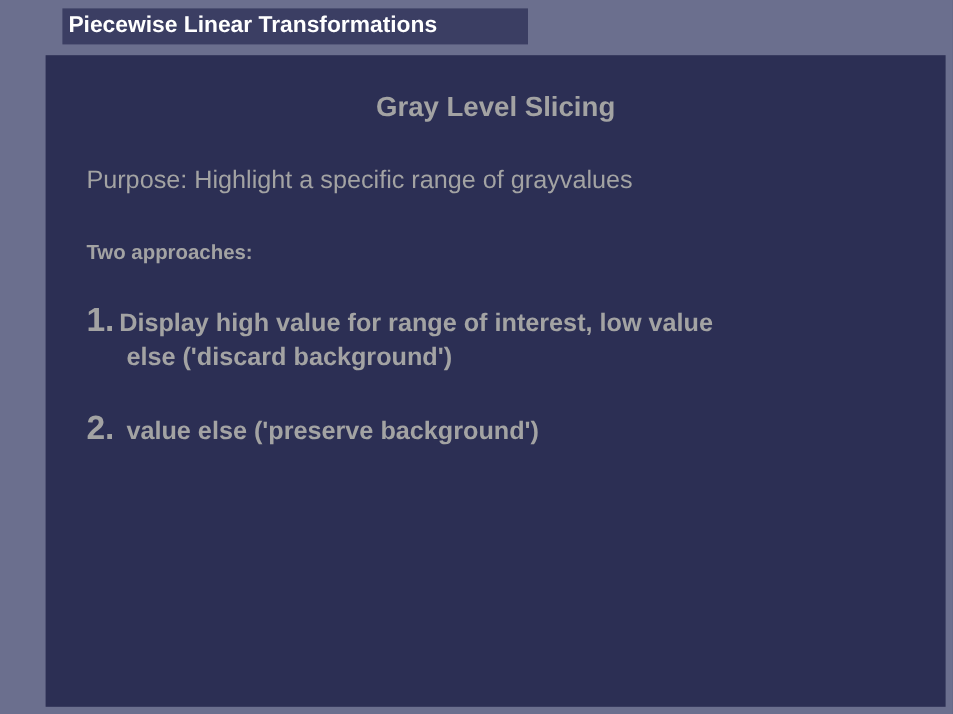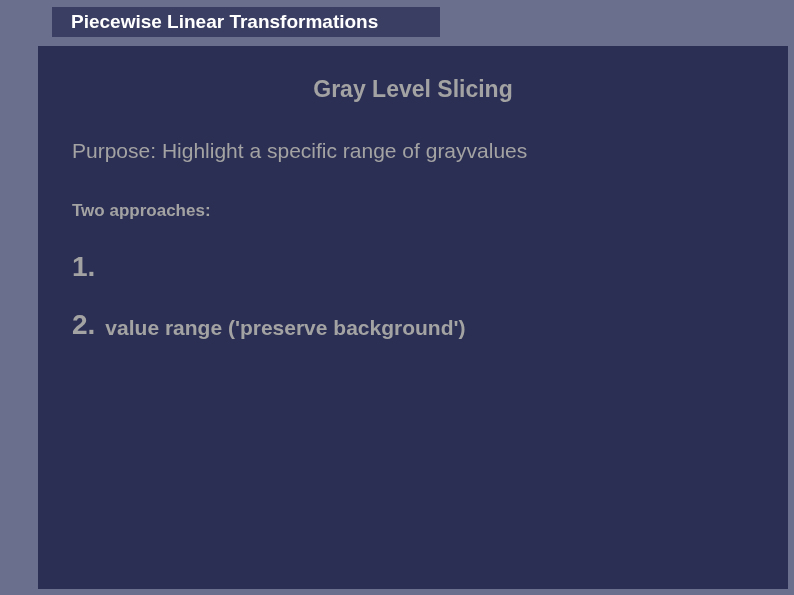--- a/index.html
+++ b/index.html
@@ -16,21 +16,21 @@
   }
   .title-bar {
     position: absolute;
     top: 7px;
     left: 52px;
     width: 388px;
     height: 30px;
     background: #3b3e63;
     display: flex;
     align-items: center;
-    padding-left: 19px;
+    padding-left: 5px;
   }
   .title-bar span {
     color: #ffffff;
     font-size: 19px;
     font-weight: bold;
   }
   .content-area {
     position: absolute;
     top: 46px;
     left: 38px;
@@ -93,24 +93,28 @@
   <div class="content-area">
 
     <div class="subtitle">Gray Level Slicing</div>
 
     <div class="purpose">Purpose: Highlight a specific range of grayvalues</div>
 
     <div class="approaches-label">Two approaches:</div>
 
     <div class="list-item">
       <span class="list-number">1.</span>
+      <span class="list-text">
+        <span>Display high value for range of interest, low value</span>
+        <span class="cont">else ('discard background')</span>
+      </span>
     </div>
 
     <div class="list-item">
       <span class="list-number">2.</span>
       <span class="list-text">
-        <span class="cont">value range ('preserve background')</span>
+        <span class="cont">value else ('preserve background')</span>
       </span>
     </div>
 
   </div>
 
 </div>
 
 </body></html>

